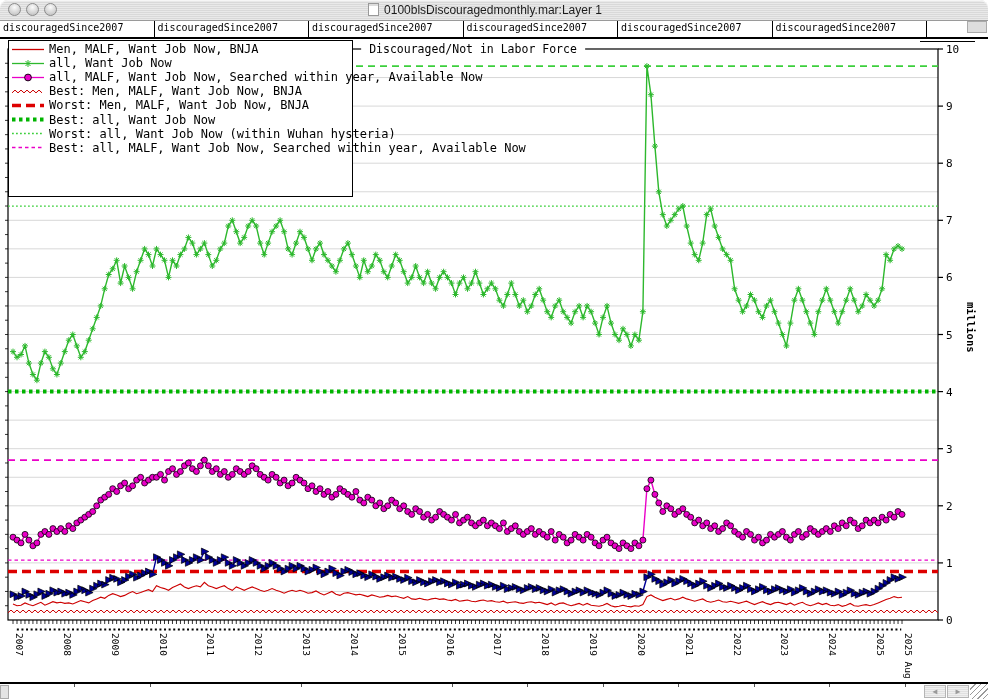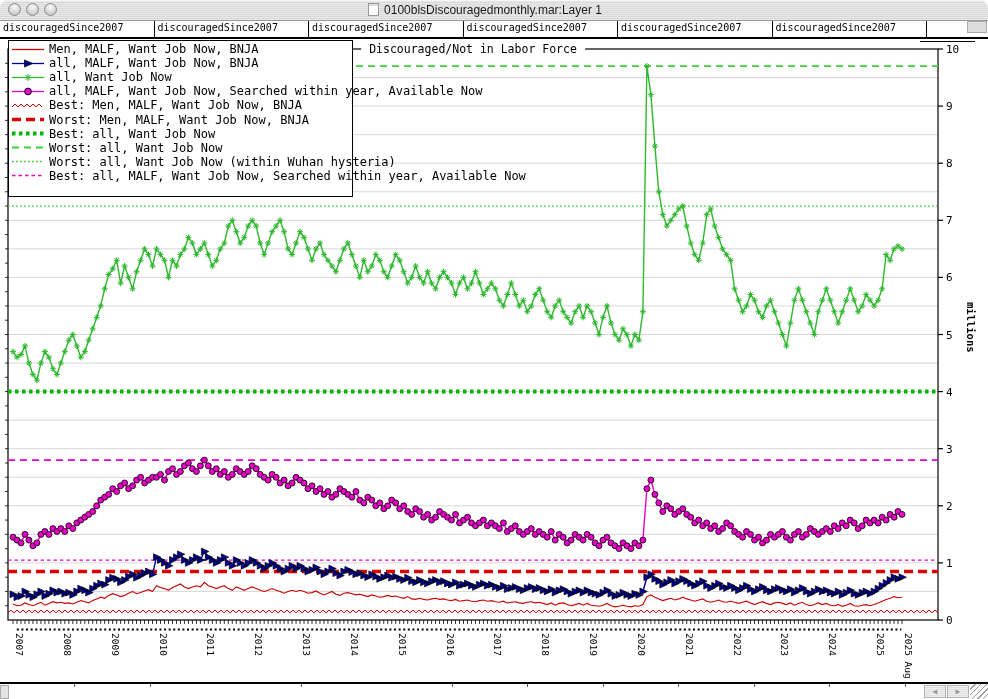--- a/index.html
+++ b/index.html
@@ -641,27 +641,20 @@
 <div class="chart-title">Discouraged/Not in Labor Force</div>
 <div class="legend" id="legend">
     <div class="lg-row">
       <svg width="34" height="11">
         <line x1="1" x2="33" y1="5.5" y2="5.5" stroke="#cc0000" stroke-width="1.3"></line>
       </svg>
       <span>Men, MALF, Want Job Now, BNJA</span>
     </div>
     <div class="lg-row">
       <svg width="34" height="11">
-        <line x1="1" x2="33" y1="5.5" y2="5.5" stroke="#000099" stroke-width="1.3"></line>
-        <path d="M13.5,1.9L21.6,5.5L13.5,9.1Z" fill="#000099" stroke="#000" stroke-width="0.7"></path>
-      </svg>
-      <span>all, MALF, Want Job Now, BNJA</span>
-    </div>
-    <div class="lg-row">
-      <svg width="34" height="11">
         <line x1="1" x2="33" y1="5.5" y2="5.5" stroke="#2db82d" stroke-width="1.3"></line>
         <path d="M13.5,5.5H20.5M17,2V9M14.5,3L19.5,8M14.5,8L19.5,3" stroke="#2db82d" stroke-width="1" fill="none"></path>
       </svg>
       <span>all, Want Job Now</span>
     </div>
     <div class="lg-row">
       <svg width="34" height="11">
         <line x1="1" x2="33" y1="5.5" y2="5.5" stroke="#ea00c8" stroke-width="1.3"></line>
         <circle cx="17" cy="5.5" r="3.4" fill="#ea00c8" stroke="#000" stroke-width="0.9"></circle>
       </svg>
@@ -680,26 +673,20 @@
       <span>Worst: Men, MALF, Want Job Now, BNJA</span>
     </div>
     <div class="lg-row">
       <svg width="34" height="11">
         <line x1="1" x2="33" y1="5.5" y2="5.5" stroke="#00b400" stroke-width="4" stroke-dasharray="3.5 3.5"></line>
       </svg>
       <span>Best: all, Want Job Now</span>
     </div>
     <div class="lg-row">
       <svg width="34" height="11">
-        <line x1="1" x2="33" y1="5.5" y2="5.5" stroke="#3ccf3c" stroke-width="1.8" stroke-dasharray="7 5"></line>
-      </svg>
-      <span>Worst: all, Want Job Now</span>
-    </div>
-    <div class="lg-row">
-      <svg width="34" height="11">
         <line x1="1" x2="33" y1="5.5" y2="5.5" stroke="#3ccf3c" stroke-width="1.3" stroke-dasharray="1.8 2.2"></line>
       </svg>
       <span>Worst: all, Want Job Now (within Wuhan hysteria)</span>
     </div>
     <div class="lg-row">
       <svg width="34" height="11">
         <line x1="1" x2="33" y1="5.5" y2="5.5" stroke="#ea00c8" stroke-width="1.3" stroke-dasharray="3.5 3"></line>
       </svg>
       <span>Best: all, MALF, Want Job Now, Searched within year, Available Now</span>
     </div>

